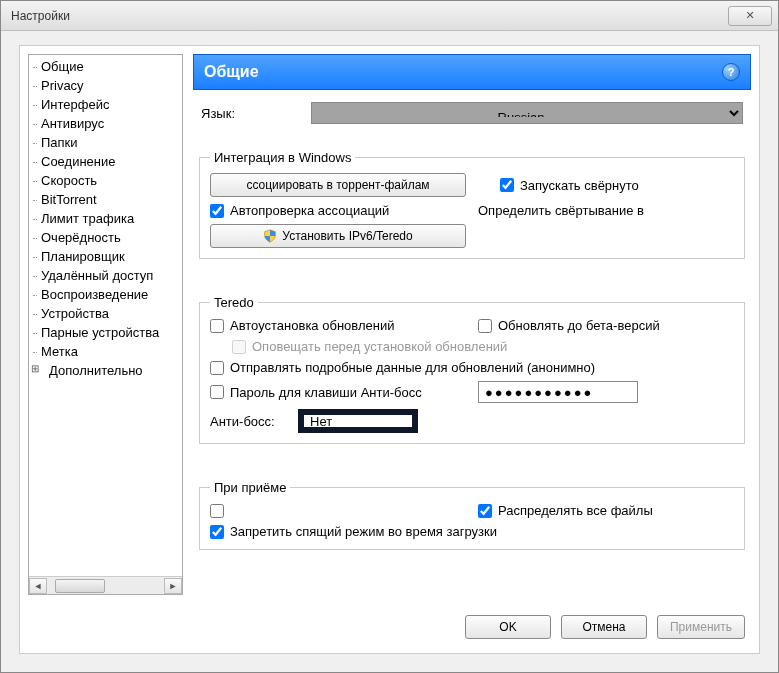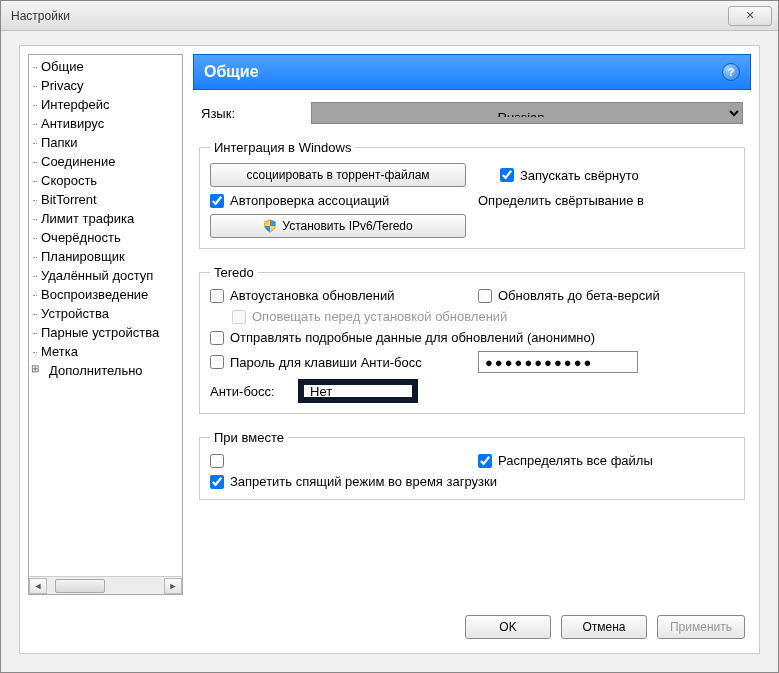--- a/index.html
+++ b/index.html
@@ -181,21 +181,21 @@
   flex: 1;
   height: 22px;
   border: 1px solid #888;
   background: #a3a3a3;
   font-size: 13px;
   padding: 6px 4px;
   text-align: center;
 }
 fieldset {
   border: 1px solid #ccc;
-  margin: 4px 6px;
+  margin: 14px 6px;
   padding: 8px 10px 10px 10px;
 }
 legend {
   font-size: 13px;
   padding: 0 4px;
   color: #000;
 }
 .grid2 {
   display: grid;
   grid-template-columns: 1fr 1fr;
@@ -372,21 +372,21 @@
             <input class="pw-field" type="text" value="●●●●●●●●●●●" style="">
 
             <div class="single" style="display:flex;align-items:center;gap:8px;">
               <span class="plain-label" style="width:80px">Анти-босс:</span>
               <input class="text-field" type="text" value="Нет" style="">
             </div>
           </div>
         </fieldset>
 
         <fieldset>
-          <legend>При вместе</legend>
+          <legend>При приёме</legend>
           <div class="grid2">
             <label class="chk">
               <input type="checkbox" style="">
             </label>
             <label class="chk">
               <input type="checkbox" checked="" style="">
               <span>Распределять все файлы</span>
             </label>
 
             <label class="chk single">

